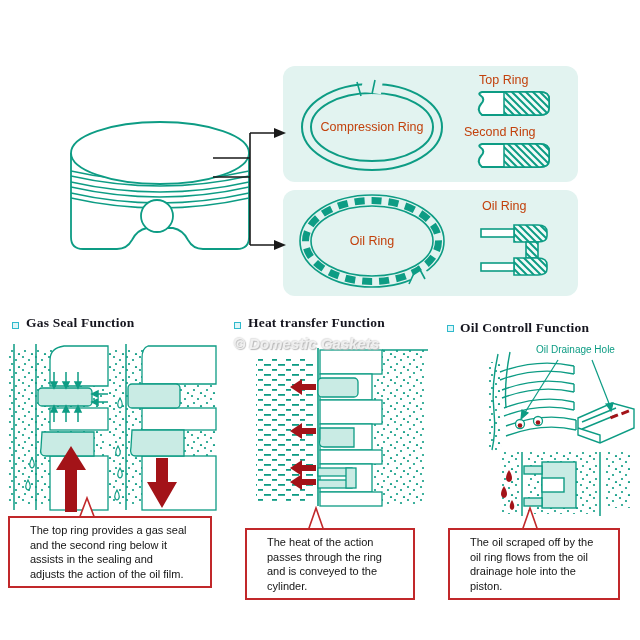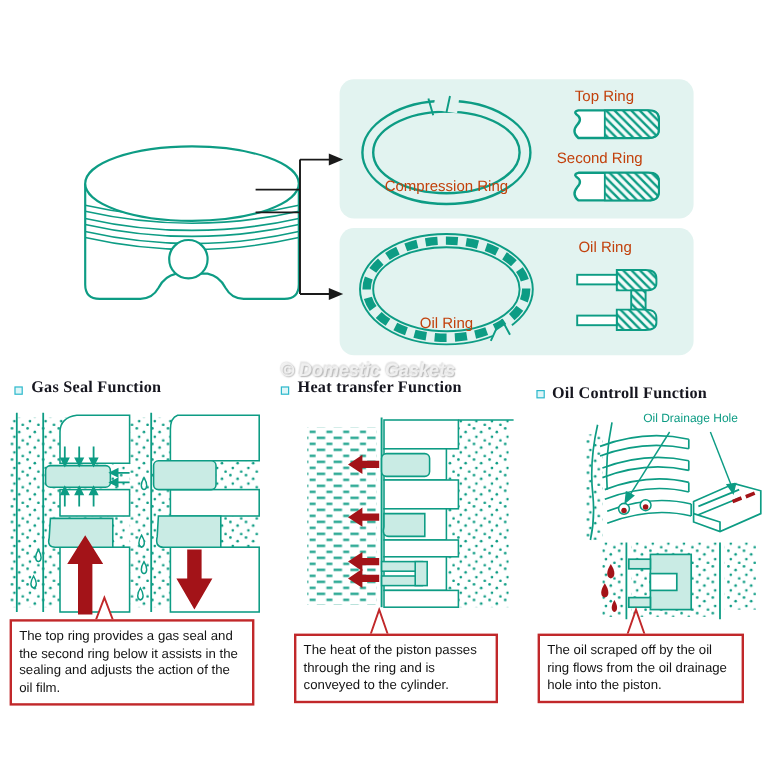--- a/index.html
+++ b/index.html
@@ -1,29 +1,29 @@
 <!DOCTYPE html>
 <html><head>
 <meta charset="utf-8">
 <style>
   html,body{margin:0;padding:0;background:#fff;}
   #canvas{position:relative;width:640px;height:640px;background:#fff;overflow:hidden;
           font-family:"Liberation Sans",sans-serif;}
   .abs{position:absolute;}
   .diagram-label{font-size:12.5px;color:#c2410c;}
-  .center{text-align:center;margin-top:28px;}
+  .center{text-align:center;}
   .section-title{font-size:13.5px;font-weight:bold;color:#16161f;letter-spacing:.2px;font-family:Liberation Serif, serif;}
   .bullet{width:5px;height:5px;border:1.5px solid #2fb9cc;background:#dff6f8;}
   .callout{position:absolute;background:#fff;border:2px solid #c1282a;color:#141414;
-           font-size:11px;line-height:1.32;padding:5px 6px;box-sizing:border-box;}
+           font-size:11px;line-height:1.32;padding:5px 20px;box-sizing:border-box;}
   .teal-label{font-size:10px;color:#0d9c84;}
   #watermark{font-size:15px;font-weight:bold;font-style:italic;
              color:rgba(243,243,243,.9);
              text-shadow:1px 1px 1px #b9b9b9,-1px -1px 1px #e4e4e4,0 0 2px #cfcfcf;
-             pointer-events:none;z-index:6;}
+             pointer-events:none;z-index:6;margin-top:35px;}
   svg{display:block;}
 </style>
 </head>
 <body>
 
 <div id="canvas">
 
   <svg width="0" height="0" class="abs" aria-hidden="true">
     <defs>
       <pattern id="hatch" patternUnits="userSpaceOnUse" width="7" height="7">
@@ -254,16 +254,16 @@
     <path d="M1,23 L9,2 L17,23" fill="#ffffff" stroke="#c1282a" stroke-width="1.6"></path>
   </svg>
   <svg class="abs" style="left:307px;top:506px" width="20" height="25">
     <path d="M1,25 L9,2 L17,25" fill="#ffffff" stroke="#c1282a" stroke-width="1.6"></path>
   </svg>
   <svg class="abs" style="left:521px;top:506px" width="20" height="25">
     <path d="M1,25 L9,2 L17,25" fill="#ffffff" stroke="#c1282a" stroke-width="1.6"></path>
   </svg>
 
   <div class="callout" style="left:8px;top:516px;width:204px">The top ring provides a gas seal and the second ring below it assists in the sealing and adjusts the action of the oil film.</div>
-  <div class="callout" style="left:245px;top:528px;width:170px">The heat of the piston passes through the ring and is conveyed to the cylinder.</div>
+  <div class="callout" style="left:245px;top:528px;width:170px">The heat of the action passes through the ring and is conveyed to the cylinder.</div>
   <div class="callout" style="left:448px;top:528px;width:172px">The oil scraped off by the oil ring flows from the oil drainage hole into the piston.</div>
 
 </div>
 
 </body></html>

